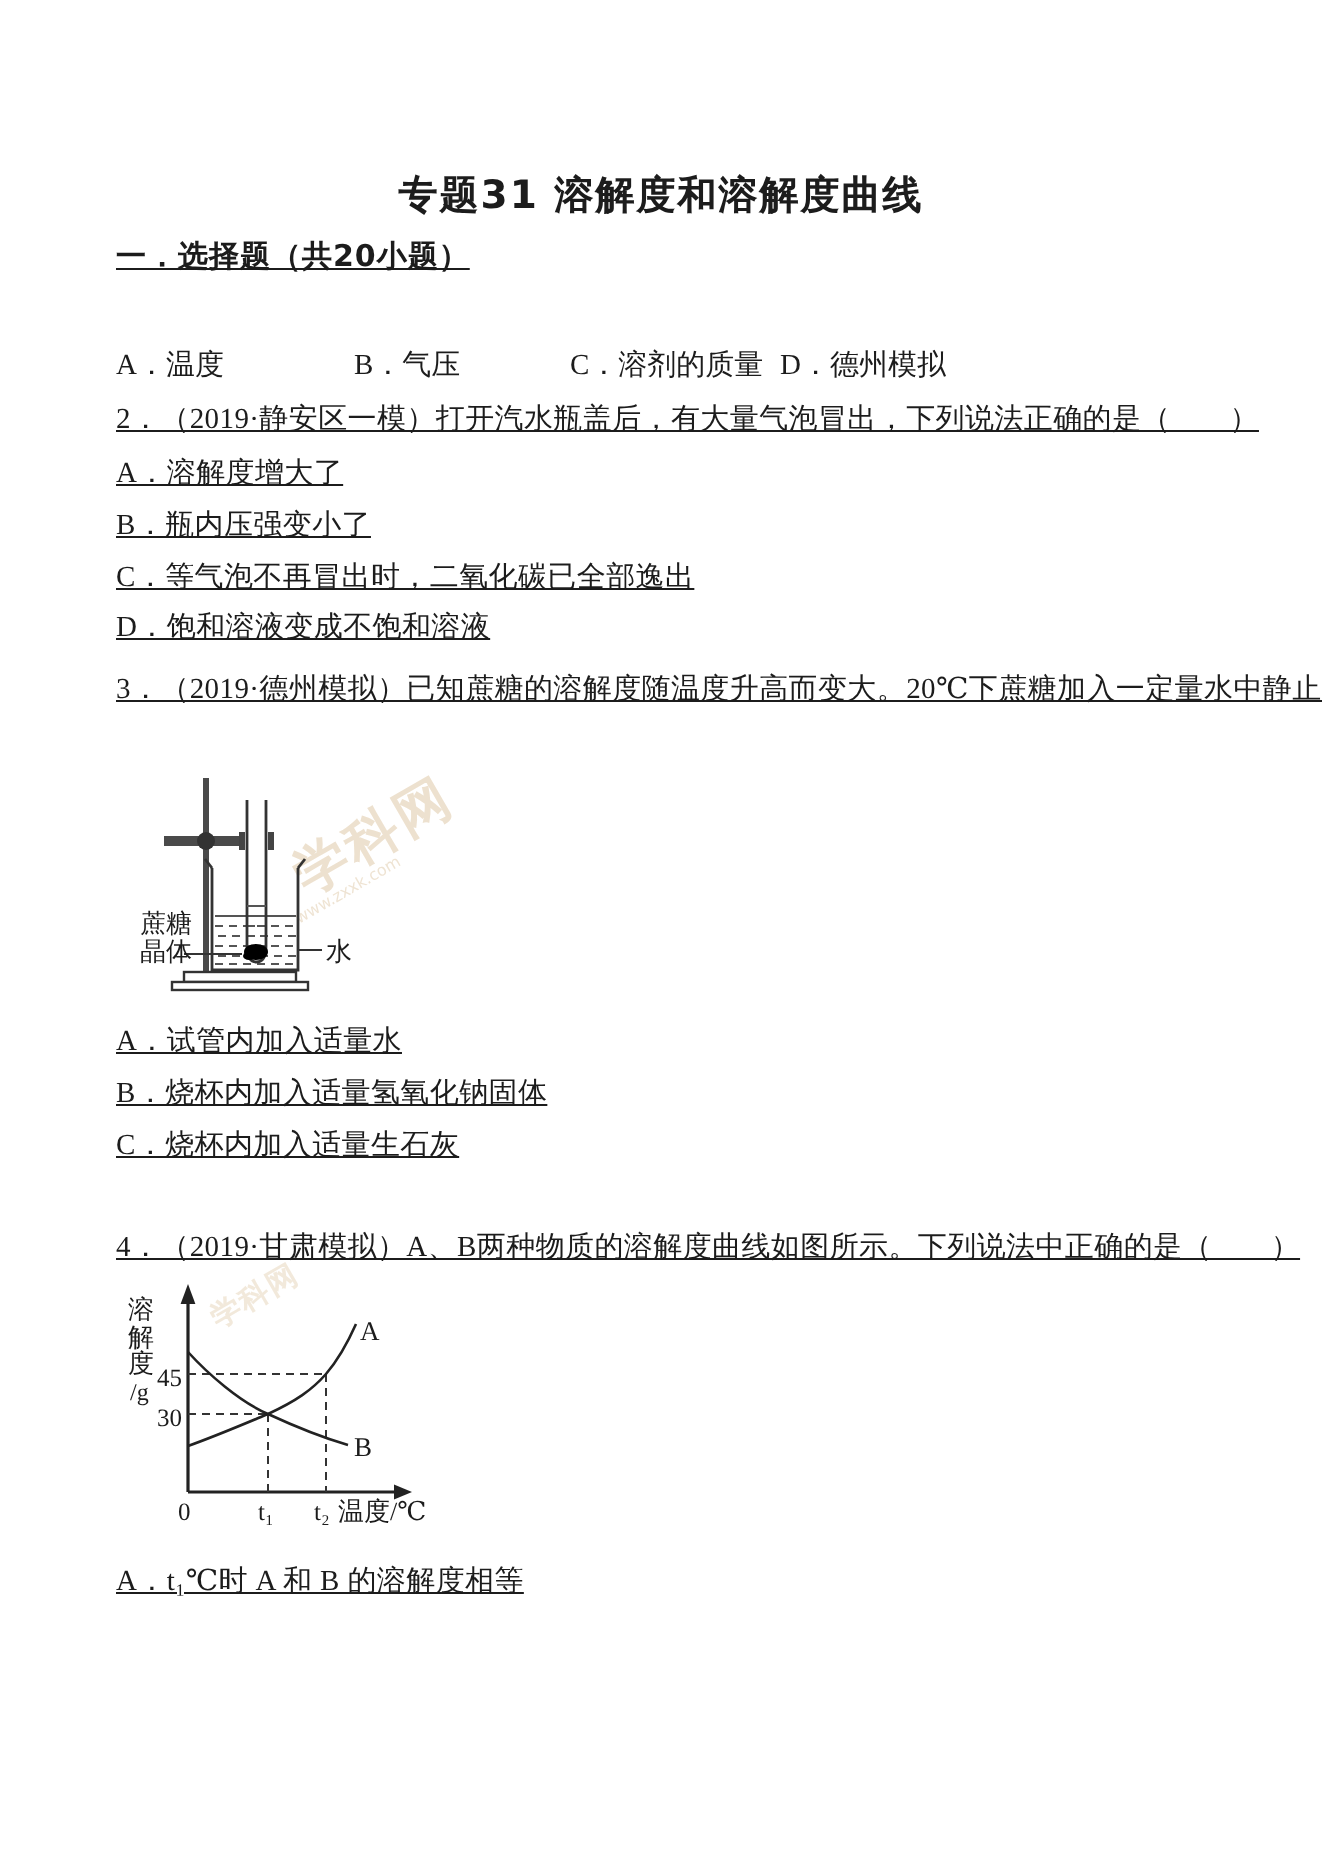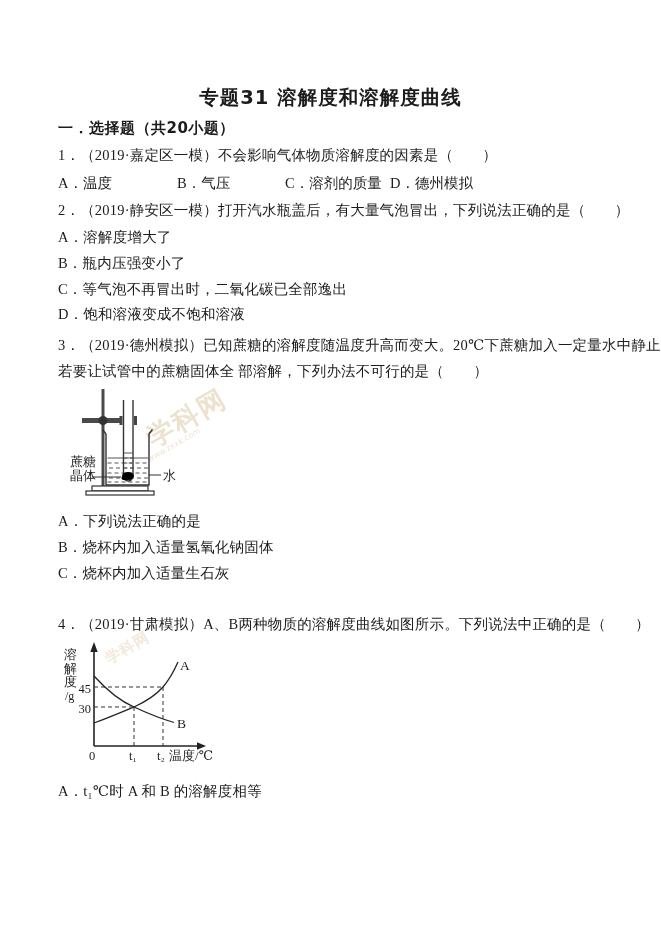--- a/index.html
+++ b/index.html
@@ -8,20 +8,21 @@
     font-family:"Liberation Serif","DejaVu Serif",serif;color:#1c1c1c;overflow:hidden;
   }
   .title{
     position:absolute;top:84px;left:0;width:100%;text-align:center;
     font-family:"DejaVu Sans","Liberation Sans",sans-serif;
     font-size:19.5px;font-weight:bold;letter-spacing:1px;white-space:pre;
   }
   .ln{
     position:absolute;left:58px;font-size:14.5px;line-height:17px;white-space:pre;
     letter-spacing:.2px;
+    text-decoration:underline;
   }
   .hd{
     font-family:"DejaVu Sans","Liberation Sans",sans-serif;
     font-weight:bold;font-size:15px;letter-spacing:.5px;
   }
   .opt{position:absolute;top:175px;font-size:14.5px;line-height:17px;white-space:pre;}
   .fig{position:absolute;}
   .wm{
     position:absolute;color:#dfc9a8;font-family:"DejaVu Sans","Liberation Sans",sans-serif;
     font-weight:bold;transform:rotate(-30deg);transform-origin:left top;pointer-events:none;white-space:pre;
@@ -33,36 +34,34 @@
 </style>
 </head>
 <body>
 
 <div class="page">
 
   <div class="title">专题31 溶解度和溶解度曲线</div>
 
   <div class="ln hd" style="top:120px">一．选择题（共20小题）</div>
 
-  <div class="ln" style="top:147px">1．（2019·嘉定区一模）不会影响气体物质溶解度的因素是（　　）</div>
   <div>
     <span class="opt" style="left:58px">A．温度</span>
     <span class="opt" style="left:177px">B．气压</span>
     <span class="opt" style="left:285px">C．溶剂的质量</span>
     <span class="opt" style="left:390px">D．德州模拟</span>
   </div>
 
   <div class="ln" style="top:202px">2．（2019·静安区一模）打开汽水瓶盖后，有大量气泡冒出，下列说法正确的是（　　）</div>
   <div class="ln" style="top:229px">A．溶解度增大了</div>
   <div class="ln" style="top:255px">B．瓶内压强变小了</div>
   <div class="ln" style="top:306px">D．饱和溶液变成不饱和溶液</div>
   <div class="ln" style="top:281px">C．等气泡不再冒出时，二氧化碳已全部逸出</div>
 
   <div class="ln" style="top:337px">3．（2019·德州模拟）已知蔗糖的溶解度随温度升高而变大。20℃下蔗糖加入一定量水中静止后如图所示，</div>
-  <div class="ln" style="top:363px">若要让试管中的蔗糖固体全 部溶解，下列办法不可行的是（　　）</div>
 
   <div class="wm wm-big">学科网</div>
   <div class="wm wm-url">www.zxxk.com</div>
   <div class="wm wm-small">学科网</div>
 
   <svg class="fig" style="left:68px;top:387px" width="150" height="124" viewBox="0 0 150 124">
 
     <line x1="35" y1="2" x2="35" y2="99" stroke="#4a4a4a" stroke-width="3"></line>
 
     <g>
@@ -106,21 +105,21 @@
     </g>
 
     <line x1="24" y1="90" x2="53" y2="90" stroke="#333" stroke-width="1"></line>
     <line x1="81" y1="88" x2="93" y2="88" stroke="#333" stroke-width="1"></line>
 
     <text x="2" y="79" font-size="13">蔗糖</text>
     <text x="2" y="93" font-size="13">晶体</text>
     <text x="95" y="93" font-size="13">水</text>
   </svg>
 
-  <div class="ln" style="top:513px">A．下列说法正确的是</div>
+  <div class="ln" style="top:513px">A．试管内加入适量水</div>
   <div class="ln" style="top:565px">C．烧杯内加入适量生石灰</div>
   <div class="ln" style="top:539px">B．烧杯内加入适量氢氧化钠固体</div>
 
   <div class="ln" style="top:616px">4．（2019·甘肃模拟）A、B两种物质的溶解度曲线如图所示。下列说法中正确的是（　　）</div>
 
   <svg class="fig" style="left:52px;top:636px" width="165" height="135" viewBox="0 0 165 135">
 
     <g>
       <line x1="42" y1="110" x2="42" y2="14" stroke="#222" stroke-width="1.6"></line>
       <polygon points="42,6 38.3,16 45.7,16" fill="#222"></polygon>

